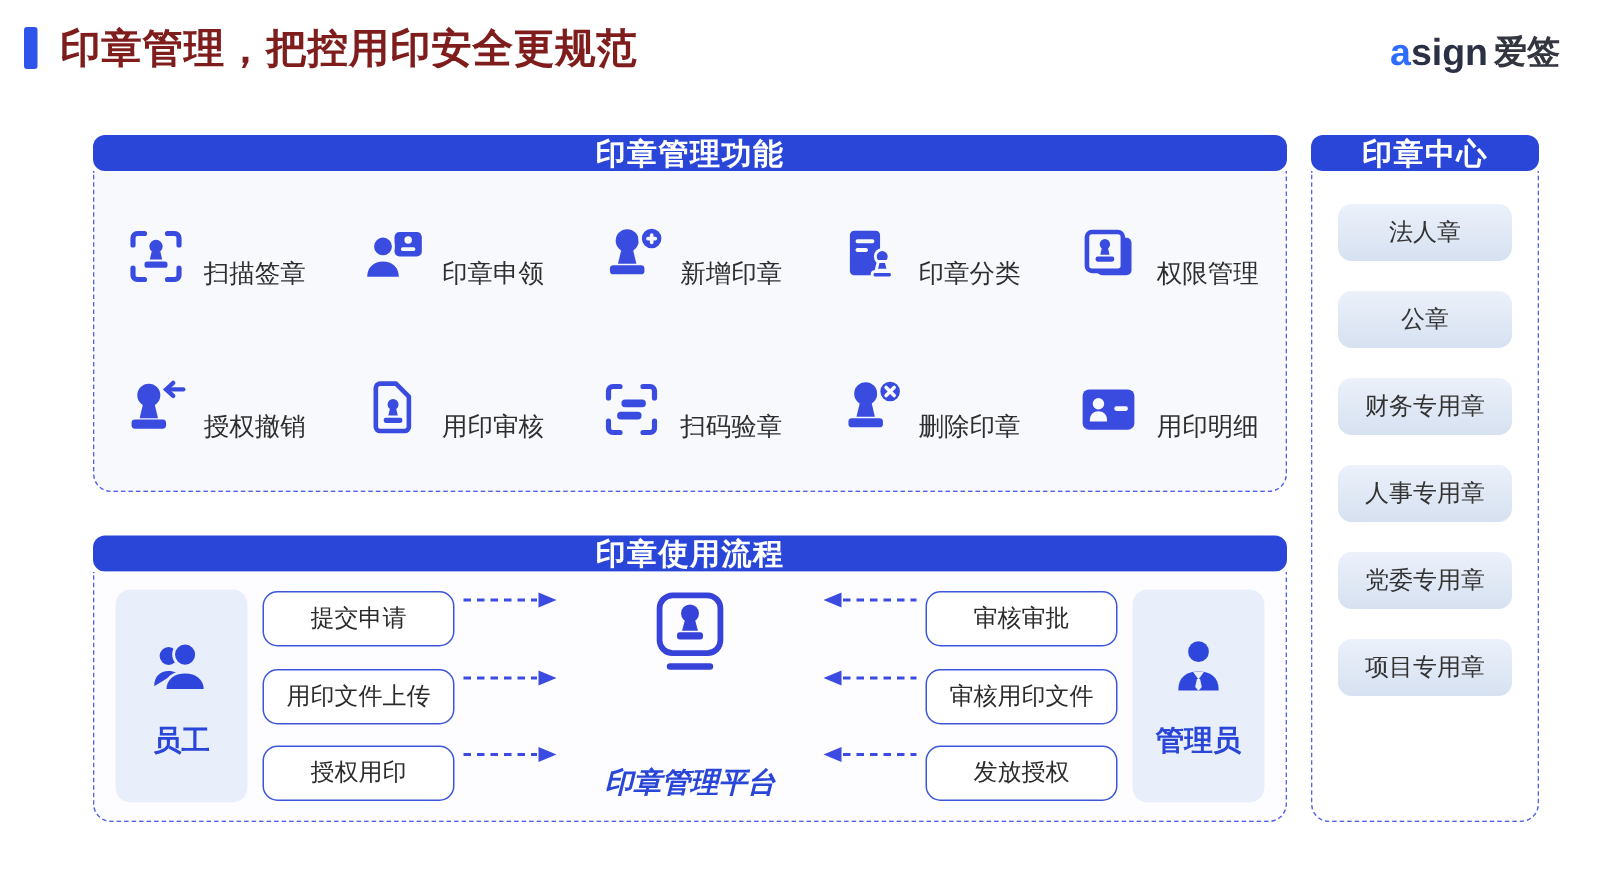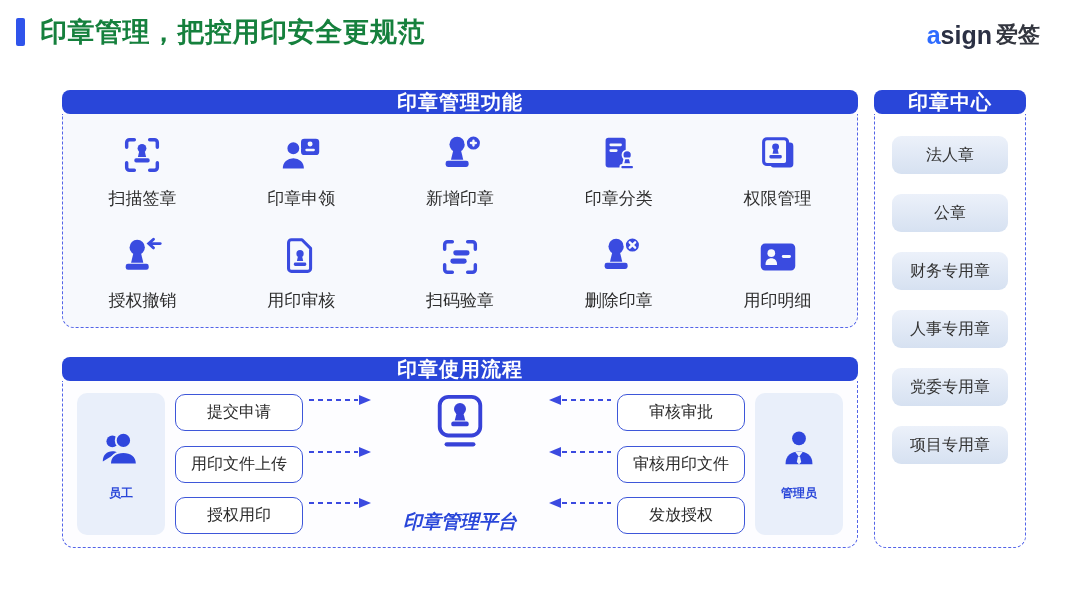--- a/index.html
+++ b/index.html
@@ -9,51 +9,51 @@
     --ink:#2e2e2e;
   }
   *{margin:0;padding:0;box-sizing:border-box;}
   body{background:#fff;}
   #canvas{position:relative;width:1080px;height:596px;background:#ffffff;
     font-family:"Liberation Sans","DejaVu Sans",sans-serif;overflow:hidden;}
 
   
   .title-row{position:absolute;left:16px;top:14px;display:flex;align-items:center;}
   .accent{width:9px;height:28px;background:#2f54eb;border-radius:2px;margin-right:15px;}
-  .page-title{font-size:27px;font-weight:800;color:#15803d;letter-spacing:.5px;}
+  .page-title{font-size:27px;font-weight:800;color:#7f1d1d;letter-spacing:.5px;}
   .logo{position:absolute;right:40px;top:20px;font-size:25px;font-weight:700;display:flex;align-items:center;gap:4px;}
   .logo .a1{color:#2e6bff;}
   .logo .a2{color:#2b3044;}
   .logo .a3{color:#33363f;font-size:22px;font-weight:600;}
 
   
   .panel{position:absolute;}
   .panel-head{height:24px;background:var(--blue);border-radius:8px;
     display:flex;align-items:center;justify-content:center;
     color:#fff;font-size:20px;font-weight:700;letter-spacing:1px;}
   .panel-body{border:1.6px dashed var(--dash);border-top:none;
     border-radius:0 0 12px 12px;}
 
   
   #panel-functions{left:62px;top:90px;width:796px;}
   #panel-functions .panel-body{height:214px;background:#f7f9fd;
     display:grid;grid-template-columns:repeat(5,1fr);grid-auto-rows:102px;
     align-items:center;justify-items:center;padding-top:6px;}
-  .feat{display:flex;flex-direction:column;align-items:center;gap:9px;}
+  .feat{display:flex;align-items:flex-end;gap:9px;}
   .feat .ic{width:46px;height:46px;color:var(--icon-blue);}
   .feat .lbl{font-size:17px;color:var(--ink);}
 
   
   #panel-flow{left:62px;top:357px;width:796px;}
   #panel-flow .panel-body{height:167px;background:#fdfdff;
     display:flex;align-items:stretch;gap:10px;padding:12px 14px;}
   .role-card{width:88px;border-radius:10px;background:#e9effa;
     display:flex;flex-direction:column;align-items:center;justify-content:center;gap:13px;}
   .role-card .ic{width:46px;height:46px;color:#2f46dd;}
-  .role-card .lbl{font-size:12px;font-weight:800;color:var(--blue);}
+  .role-card .lbl{font-size:19px;font-weight:800;color:var(--blue);}
   .actions{display:flex;flex-direction:column;justify-content:space-between;padding:1px 0;}
   .action-row{display:flex;gap:5px;}
   .action-box{width:128px;height:37px;border:1.6px solid #3d56d9;border-radius:10px;
     background:#fff;display:flex;align-items:center;justify-content:center;
     font-size:16px;color:#2b2b2b;}
   .arrow{width:64px;height:12px;color:#3b4ae0;}
   .platform{flex:1;display:flex;flex-direction:column;align-items:center;justify-content:space-between;gap:9px;font-style:italic;}
   .platform .ic{width:62px;height:56px;color:#3742d8;}
   .platform .lbl{font-size:19px;font-weight:800;color:var(--blue);}
 

